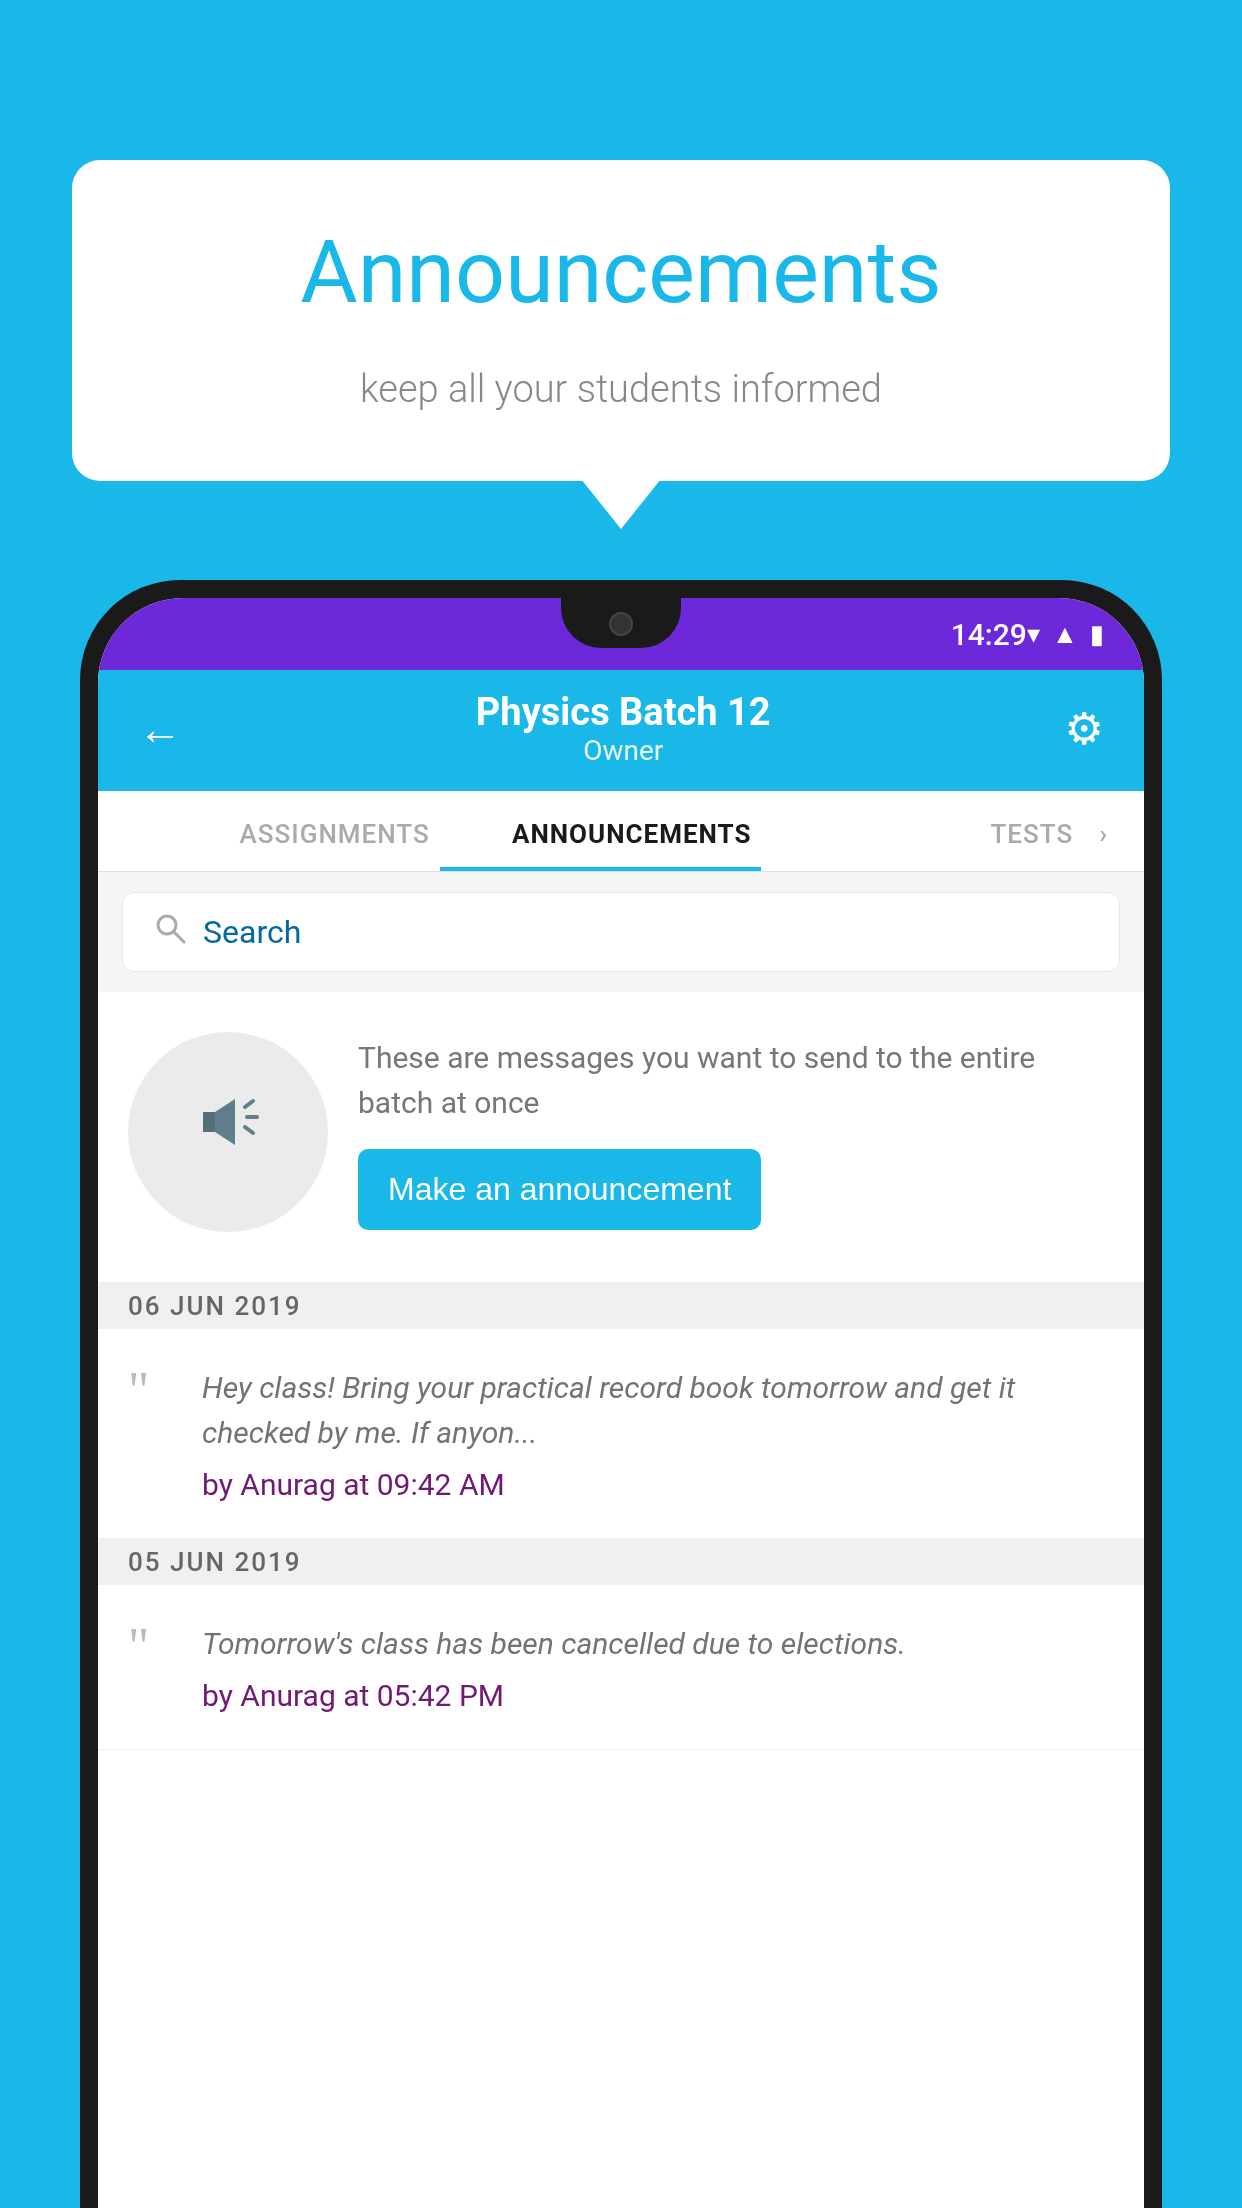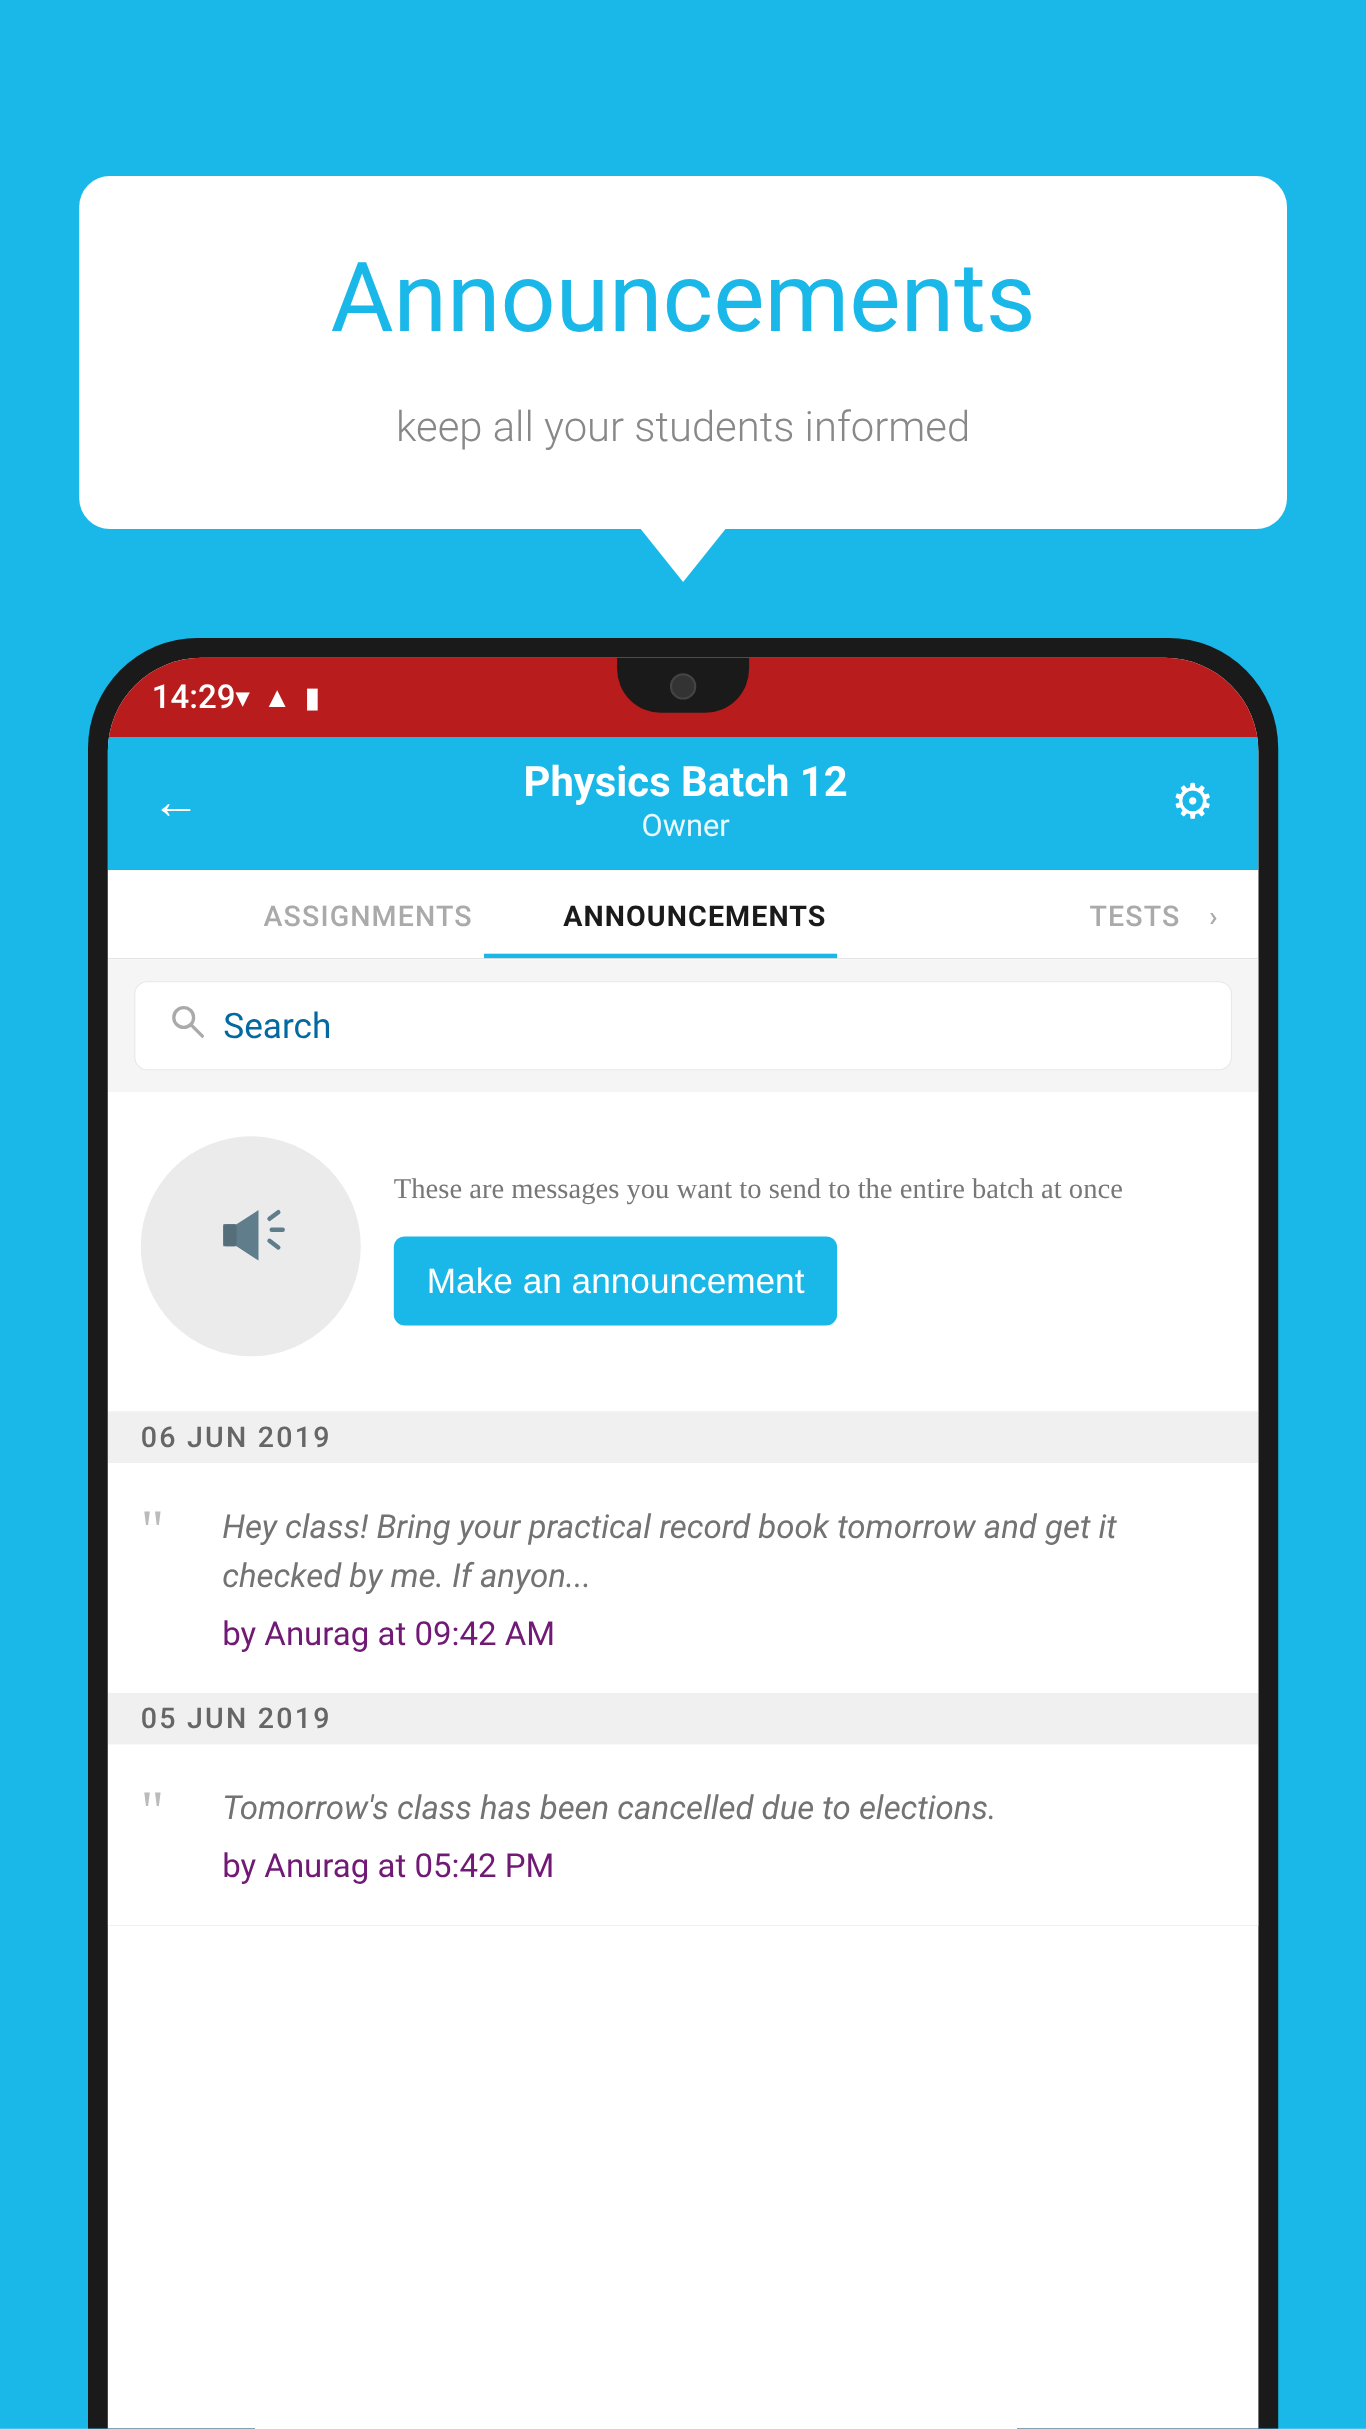--- a/index.html
+++ b/index.html
@@ -103,25 +103,25 @@
       transform: translateX(-50%);
       width: 24px;
       height: 24px;
       background: #333;
       border-radius: 50%;
       border: 2px solid #444;
     }
 
     
     .status-bar {
-      background: #b91c1c;
+      background: #6d28d9;
       height: 72px;
       display: flex;
       align-items: center;
-      justify-content: flex-start;
+      justify-content: flex-end;
       padding: 0 40px;
       border-radius: 85px 85px 0 0;
     }
 
     .status-time {
       color: #fff;
       font-size: 30px;
       font-weight: 500;
     }
 
@@ -268,24 +268,23 @@
     }
 
     .promo-right {
       flex: 1;
       display: flex;
       flex-direction: column;
       gap: 24px;
     }
 
     .promo-text {
-      font-size: 26px;
+      font-size: 30px;
       color: #777;
       line-height: 1.5;
-      font-family: Liberation Serif, serif;
     }
 
     .make-announcement-btn {
       background: #1ab8e8;
       color: #fff;
       border: none;
       border-radius: 10px;
       padding: 22px 30px;
       font-size: 32px;
       font-weight: 500;

